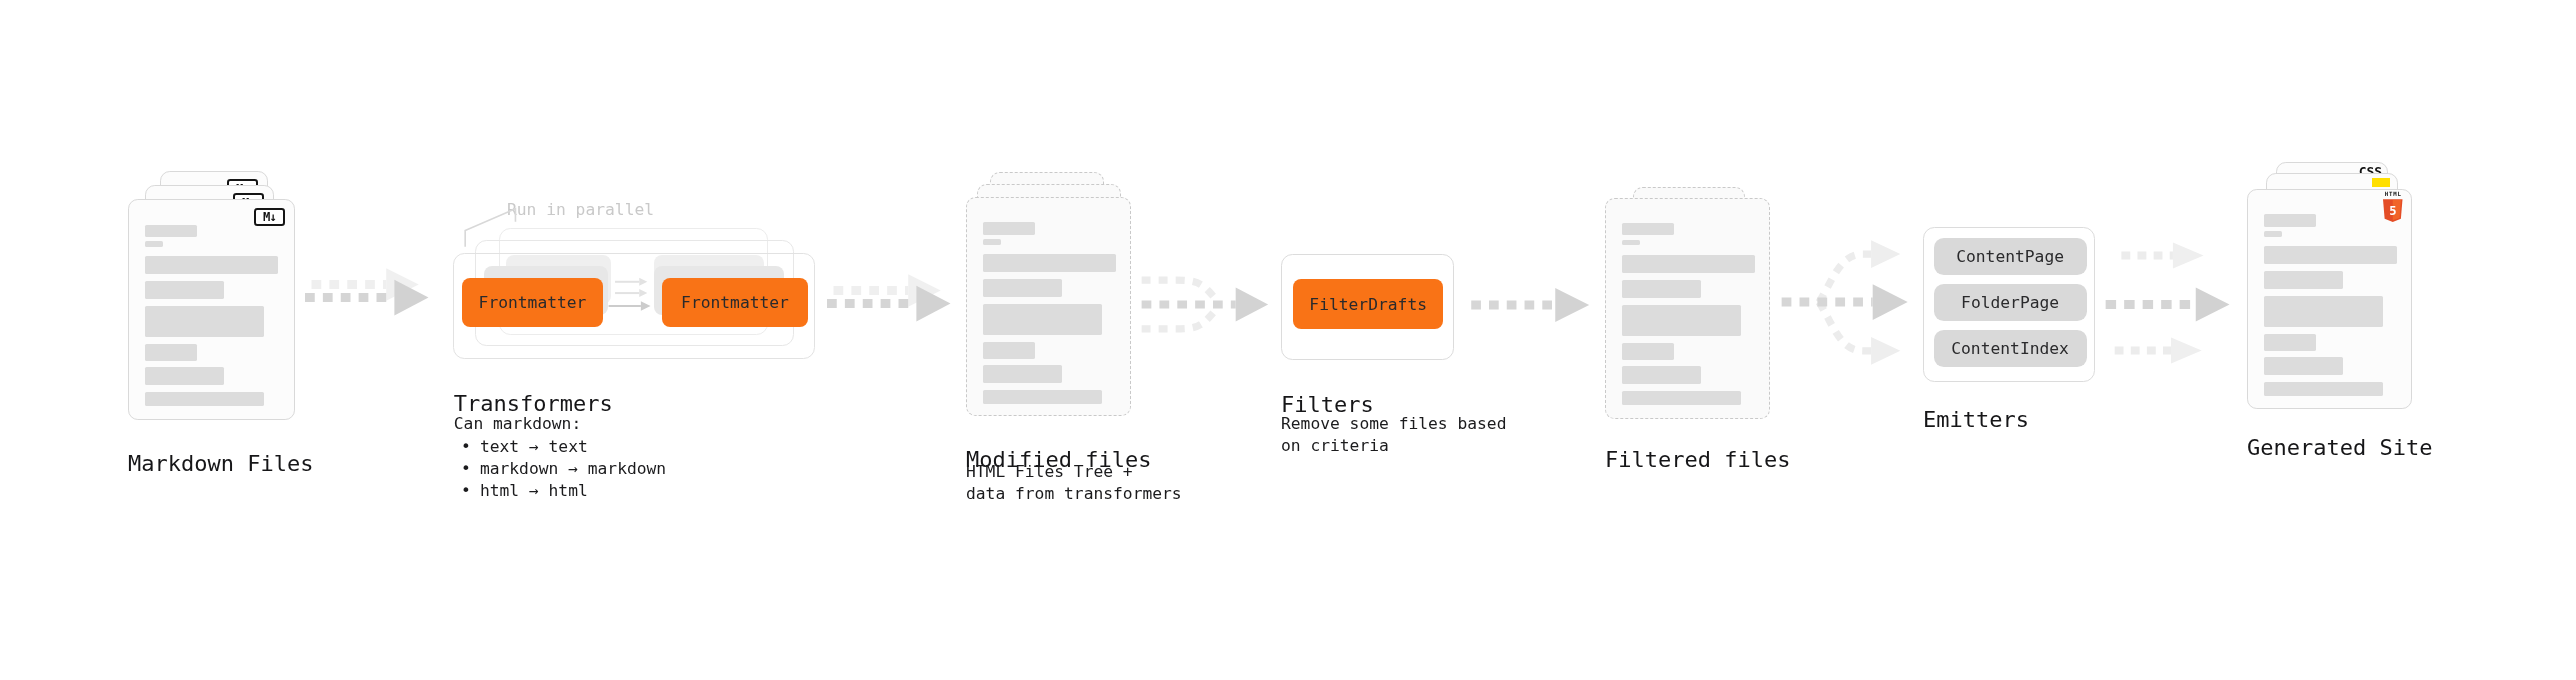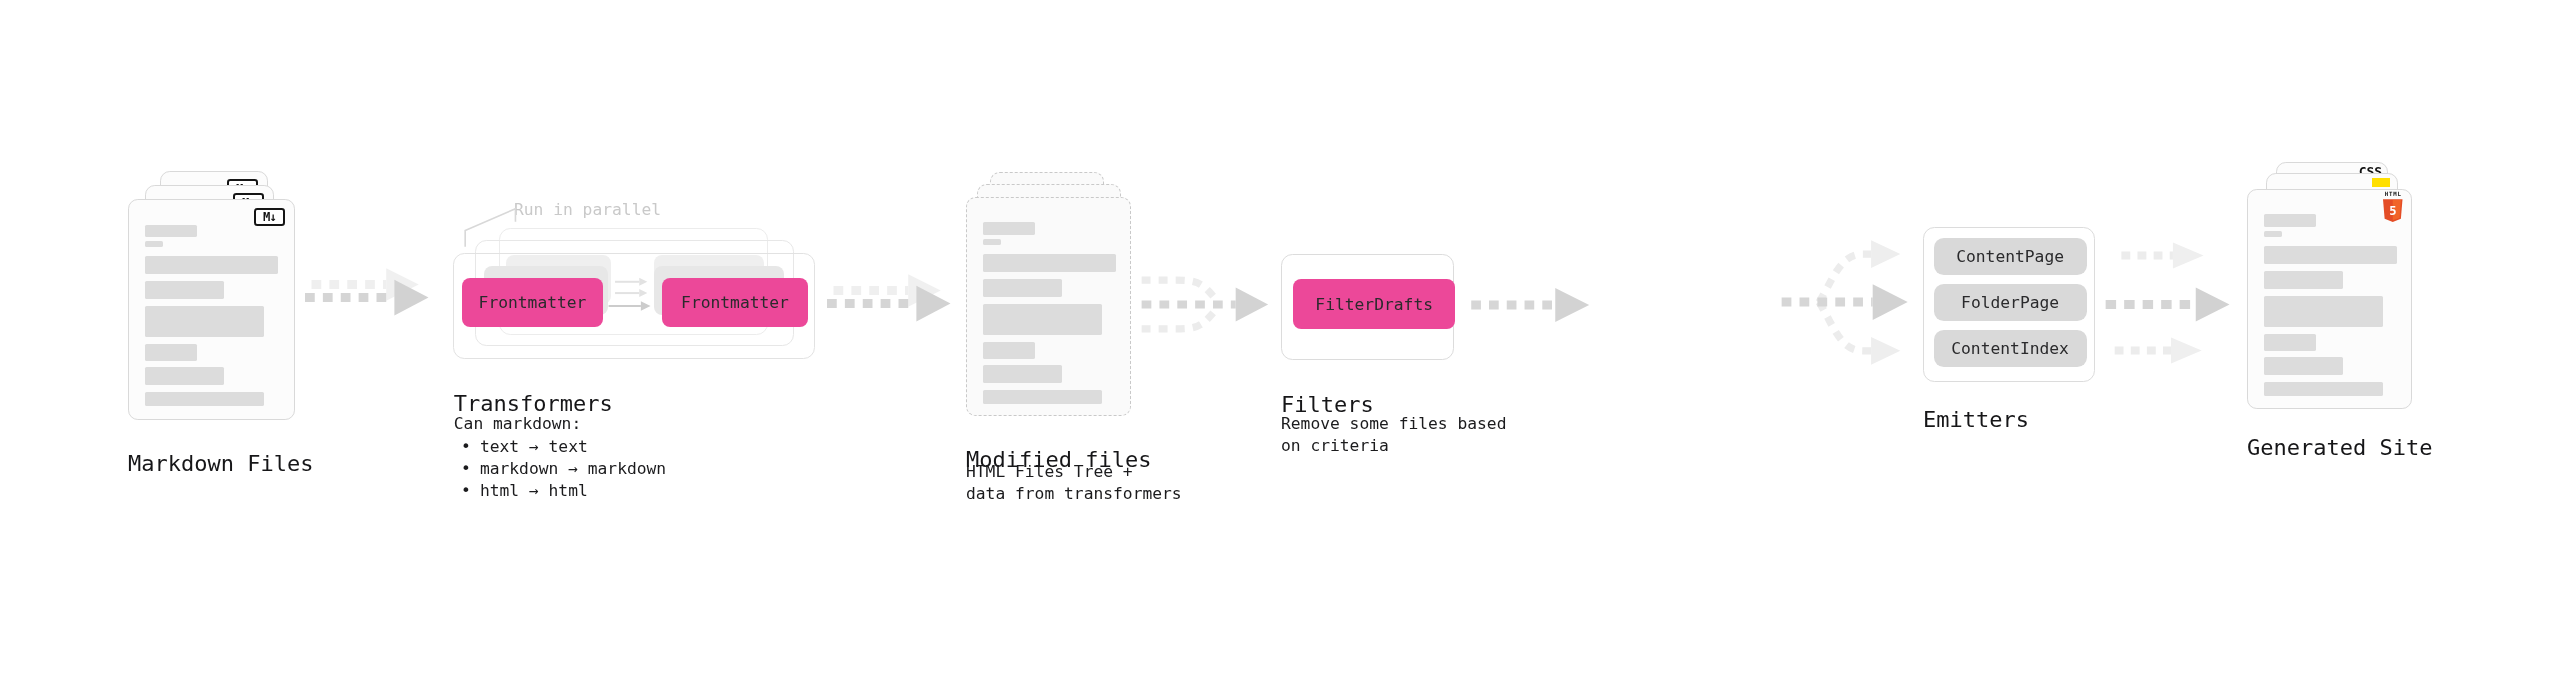--- a/index.html
+++ b/index.html
@@ -33,21 +33,21 @@
 
   
   .heading{position:absolute;font-size:22px;font-weight:500;color:#161618;white-space:nowrap;line-height:1.2;}
   .desc{position:absolute;font-size:16.3px;font-weight:500;color:#1b1b1d;line-height:22px;white-space:nowrap;}
   .note{position:absolute;font-size:16.3px;font-weight:500;color:#c9c9c9;white-space:nowrap;}
   .bullets{position:absolute;font-size:16.3px;font-weight:500;line-height:22px;white-space:nowrap;}
   .bullet-row{display:flex;gap:9px;padding-left:7.3px;}
 
   
   .t-container{position:absolute;border-radius:11.4px;background:transparent;}
-  .chip{position:absolute;border-radius:8.1px;background:#ec4899;display:flex;align-items:center;justify-content:center;
+  .chip{position:absolute;border-radius:8.1px;background:#f97316;display:flex;align-items:center;justify-content:center;
         font-size:16.3px;font-weight:500;color:#2a2a2c;white-space:nowrap;}
   .chip.ghost2{background:#e7e7e7;}
   .chip.ghost3{background:#efefef;}
   .panel{position:absolute;background:#fff;border:1.6px solid #dcdcdc;border-radius:11.4px;}
   .e-chip{position:absolute;left:10.6px;width:153px;border-radius:9.8px;background:#d9d9d9;display:flex;align-items:center;justify-content:center;
         font-size:16.3px;font-weight:500;color:#2a2a2c;}
   svg{position:absolute;overflow:visible;}
 </style>
 </head>
 <body>
@@ -78,21 +78,21 @@
   </section>
 
   <svg style="left:305px;top:260px" width="130" height="75" viewBox="0 0 160 92">
     <line x1="8" y1="30" x2="100" y2="30" stroke="#efefef" stroke-width="11" stroke-dasharray="12 10"></line>
     <polygon points="100,10 140,30 100,50" fill="#f0f0f0"></polygon>
     <line x1="0" y1="46" x2="110" y2="46" stroke="#d5d5d5" stroke-width="11" stroke-dasharray="12 10"></line>
     <polygon points="110,24 152,46 110,68" fill="#d2d2d2"></polygon>
   </svg>
 
   <section class="stage" style="left:453px;top:202px;width:374px;height:325px">
-    <div class="note" style="left:61px;top:-2.4px">Run in parallel</div>
+    <div class="note" style="left:54px;top:-2.4px">Run in parallel</div>
     <svg style="left:0;top:0" width="73" height="49" viewBox="0 0 90 60">
       <polyline points="77,24 77,8 15,35 15,55" fill="none" stroke="#d8d8d8" stroke-width="2"></polyline>
     </svg>
 
     <div class="t-container" style="left:46px;top:26px;width:269px;height:107px;border:1.6px solid #ececec"></div>
     <div class="t-container" style="left:22px;top:38px;width:319px;height:106px;border:1.6px solid #e7e7e7"></div>
     <div class="t-container" style="left:0;top:51px;width:362px;height:106px;border:1.6px solid #e2e2e2"></div>
 
     <div class="chip ghost3" style="left:53px;top:53px;width:105px;height:49px"></div>
     <div class="chip ghost2" style="left:31px;top:64px;width:124px;height:49px"></div>
@@ -160,33 +160,49 @@
 
   <svg style="left:1138px;top:268px" width="137" height="73" viewBox="0 0 168 90">
     <path d="M4,15 H46 C74,15 78,18 96,39" fill="none" stroke="#ececec" stroke-width="9" stroke-dasharray="11 10"></path>
     <path d="M4,75 H46 C74,75 78,72 96,51" fill="none" stroke="#ececec" stroke-width="9" stroke-dasharray="11 10"></path>
     <line x1="4" y1="45" x2="120" y2="45" stroke="#d6d6d6" stroke-width="10" stroke-dasharray="12 10"></line>
     <polygon points="120,24 160,45 120,66" fill="#d3d3d3"></polygon>
   </svg>
 
   <section class="stage" style="left:1281px;top:254px;width:244px;height:268px">
     <div class="panel" style="left:0;top:0;width:173px;height:106px"></div>
-    <div class="chip" style="left:12.2px;top:25px;width:162px;height:50px">FilterDrafts</div>
+    <div class="chip" style="left:12.2px;top:25px;width:150px;height:50px">FilterDrafts</div>
     <h2 class="heading" style="left:0;top:120px">Filters</h2>
     <div class="desc" style="left:0;top:159px">
       <div>Remove some files based</div>
       <div>on criteria</div>
     </div>
   </section>
 
   <svg style="left:1471px;top:284px" width="120" height="42" viewBox="0 0 148 52">
     <line x1="0" y1="26" x2="104" y2="26" stroke="#d6d6d6" stroke-width="11" stroke-dasharray="12 10"></line>
     <polygon points="104,5 146,26 104,47" fill="#d3d3d3"></polygon>
   </svg>
 
+  <section class="stage" style="left:1605px;top:187px;width:211px;height:325px">
+    <div class="card dashed" style="left:28.4px;top:0;width:112px;height:59px"></div>
+    <div class="card dashed" style="left:0;top:10.6px;width:165px;height:221px">
+      <div class="bars">
+          <div class="bar" style="left: 16.3px; top: 24.4px; width: 52px; height: 12.2px;"></div>
+          <div class="bar" style="left: 16.3px; top: 41px; width: 18px; height: 5.7px;"></div>
+          <div class="bar" style="left: 16.3px; top: 56px; width: 133px; height: 18px;"></div>
+          <div class="bar" style="left: 16.3px; top: 81px; width: 79px; height: 18px;"></div>
+          <div class="bar" style="left: 16.3px; top: 106px; width: 119px; height: 31px;"></div>
+          <div class="bar" style="left: 16.3px; top: 144px; width: 52px; height: 17px;"></div>
+          <div class="bar" style="left: 16.3px; top: 167px; width: 79px; height: 18px;"></div>
+          <div class="bar" style="left: 16.3px; top: 192px; width: 119px; height: 14px;"></div>
+        </div>
+    </div>
+    <h2 class="heading" style="left:0;top:242px">Filtered files</h2>
+  </section>
 
   <svg style="left:1780px;top:236px" width="135" height="137" viewBox="0 0 166 168">
     <path d="M48,81 C66,52 74,22 102,22 H112" fill="none" stroke="#ececec" stroke-width="9" stroke-dasharray="11 10"></path>
     <polygon points="112,5 148,22 112,39" fill="#eeeeee"></polygon>
     <path d="M48,81 C66,110 74,141 102,141 H112" fill="none" stroke="#ececec" stroke-width="9" stroke-dasharray="11 10"></path>
     <polygon points="112,124 148,141 112,158" fill="#eeeeee"></polygon>
     <line x1="2" y1="81" x2="114" y2="81" stroke="#d6d6d6" stroke-width="11" stroke-dasharray="12 10"></line>
     <polygon points="114,59 157,81 114,103" fill="#d2d2d2"></polygon>
   </svg>
 

